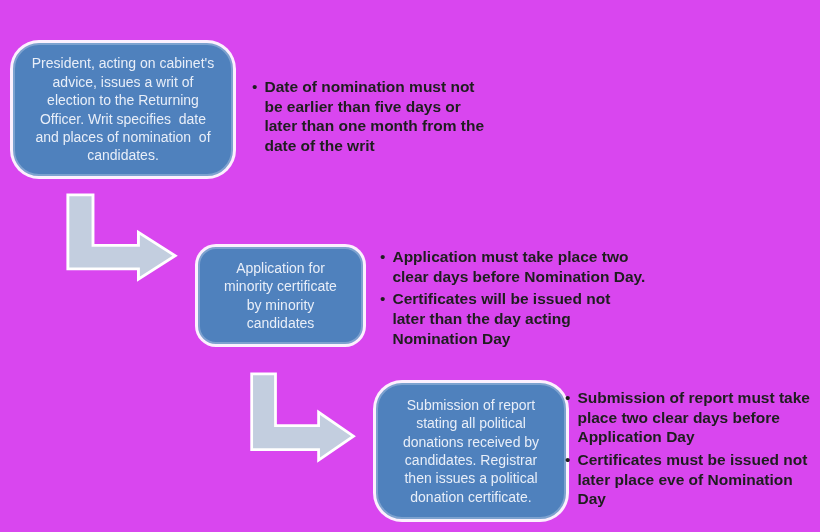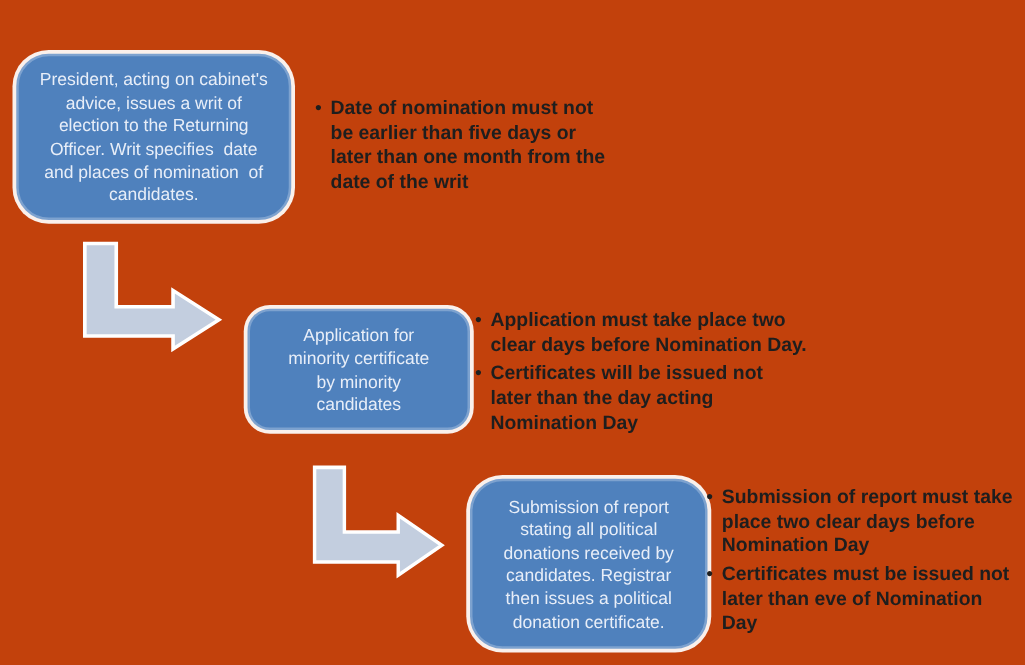--- a/index.html
+++ b/index.html
@@ -4,40 +4,40 @@
 <style>
   html, body { margin: 0; padding: 0; }
   body {
     font-family: "Liberation Sans", sans-serif;
     background: #ffffff;
   }
   .canvas {
     position: relative;
     width: 820px;
     height: 532px;
-    background: #c2410c;
+    background: #d946ef;
     overflow: hidden;
   }
   .box {
     position: absolute;
     box-sizing: border-box;
     background: #4f81bd;
     border: 2px solid #7da2cf;
     box-shadow: 0 0 0 3px rgba(255,255,255,0.92);
     color: #e8eef8;
     display: flex;
     align-items: center;
     justify-content: center;
     text-align: center;
     font-size: 14px;
     line-height: 1.32;
   }
   .box-label { white-space: pre; }
   .box1 { left: 13px;  top: 43px;  width: 220px; height: 133px; border-radius: 26px; }
-  .box2 { left: 198px; top: 247px; width: 178px; height: 97px;  border-radius: 18px; }
+  .box2 { left: 198px; top: 247px; width: 165px; height: 97px;  border-radius: 18px; }
   .box3 { left: 376px; top: 383px; width: 190px; height: 136px; border-radius: 26px; }
 
   .notes {
     position: absolute;
     list-style: none;
     margin: 0;
     padding: 0;
     color: #1e1e1e;
     font-size: 15.5px;
     line-height: 1.27;
@@ -116,23 +116,23 @@
 donations received by
 candidates. Registrar
 then issues a political
 donation certificate.</span>
   </div>
   <ul class="notes notes3">
     <li>
       <span class="dot">•</span>
       <span class="note-text">Submission of report must take
 place two clear days before
-Nomination Day</span>
+Application Day</span>
     </li>
     <li>
       <span class="dot">•</span>
       <span class="note-text">Certificates must be issued not
-later than eve of Nomination
+later place eve of Nomination
 Day</span>
     </li>
   </ul>
 
 </div>
 
 </body></html>

